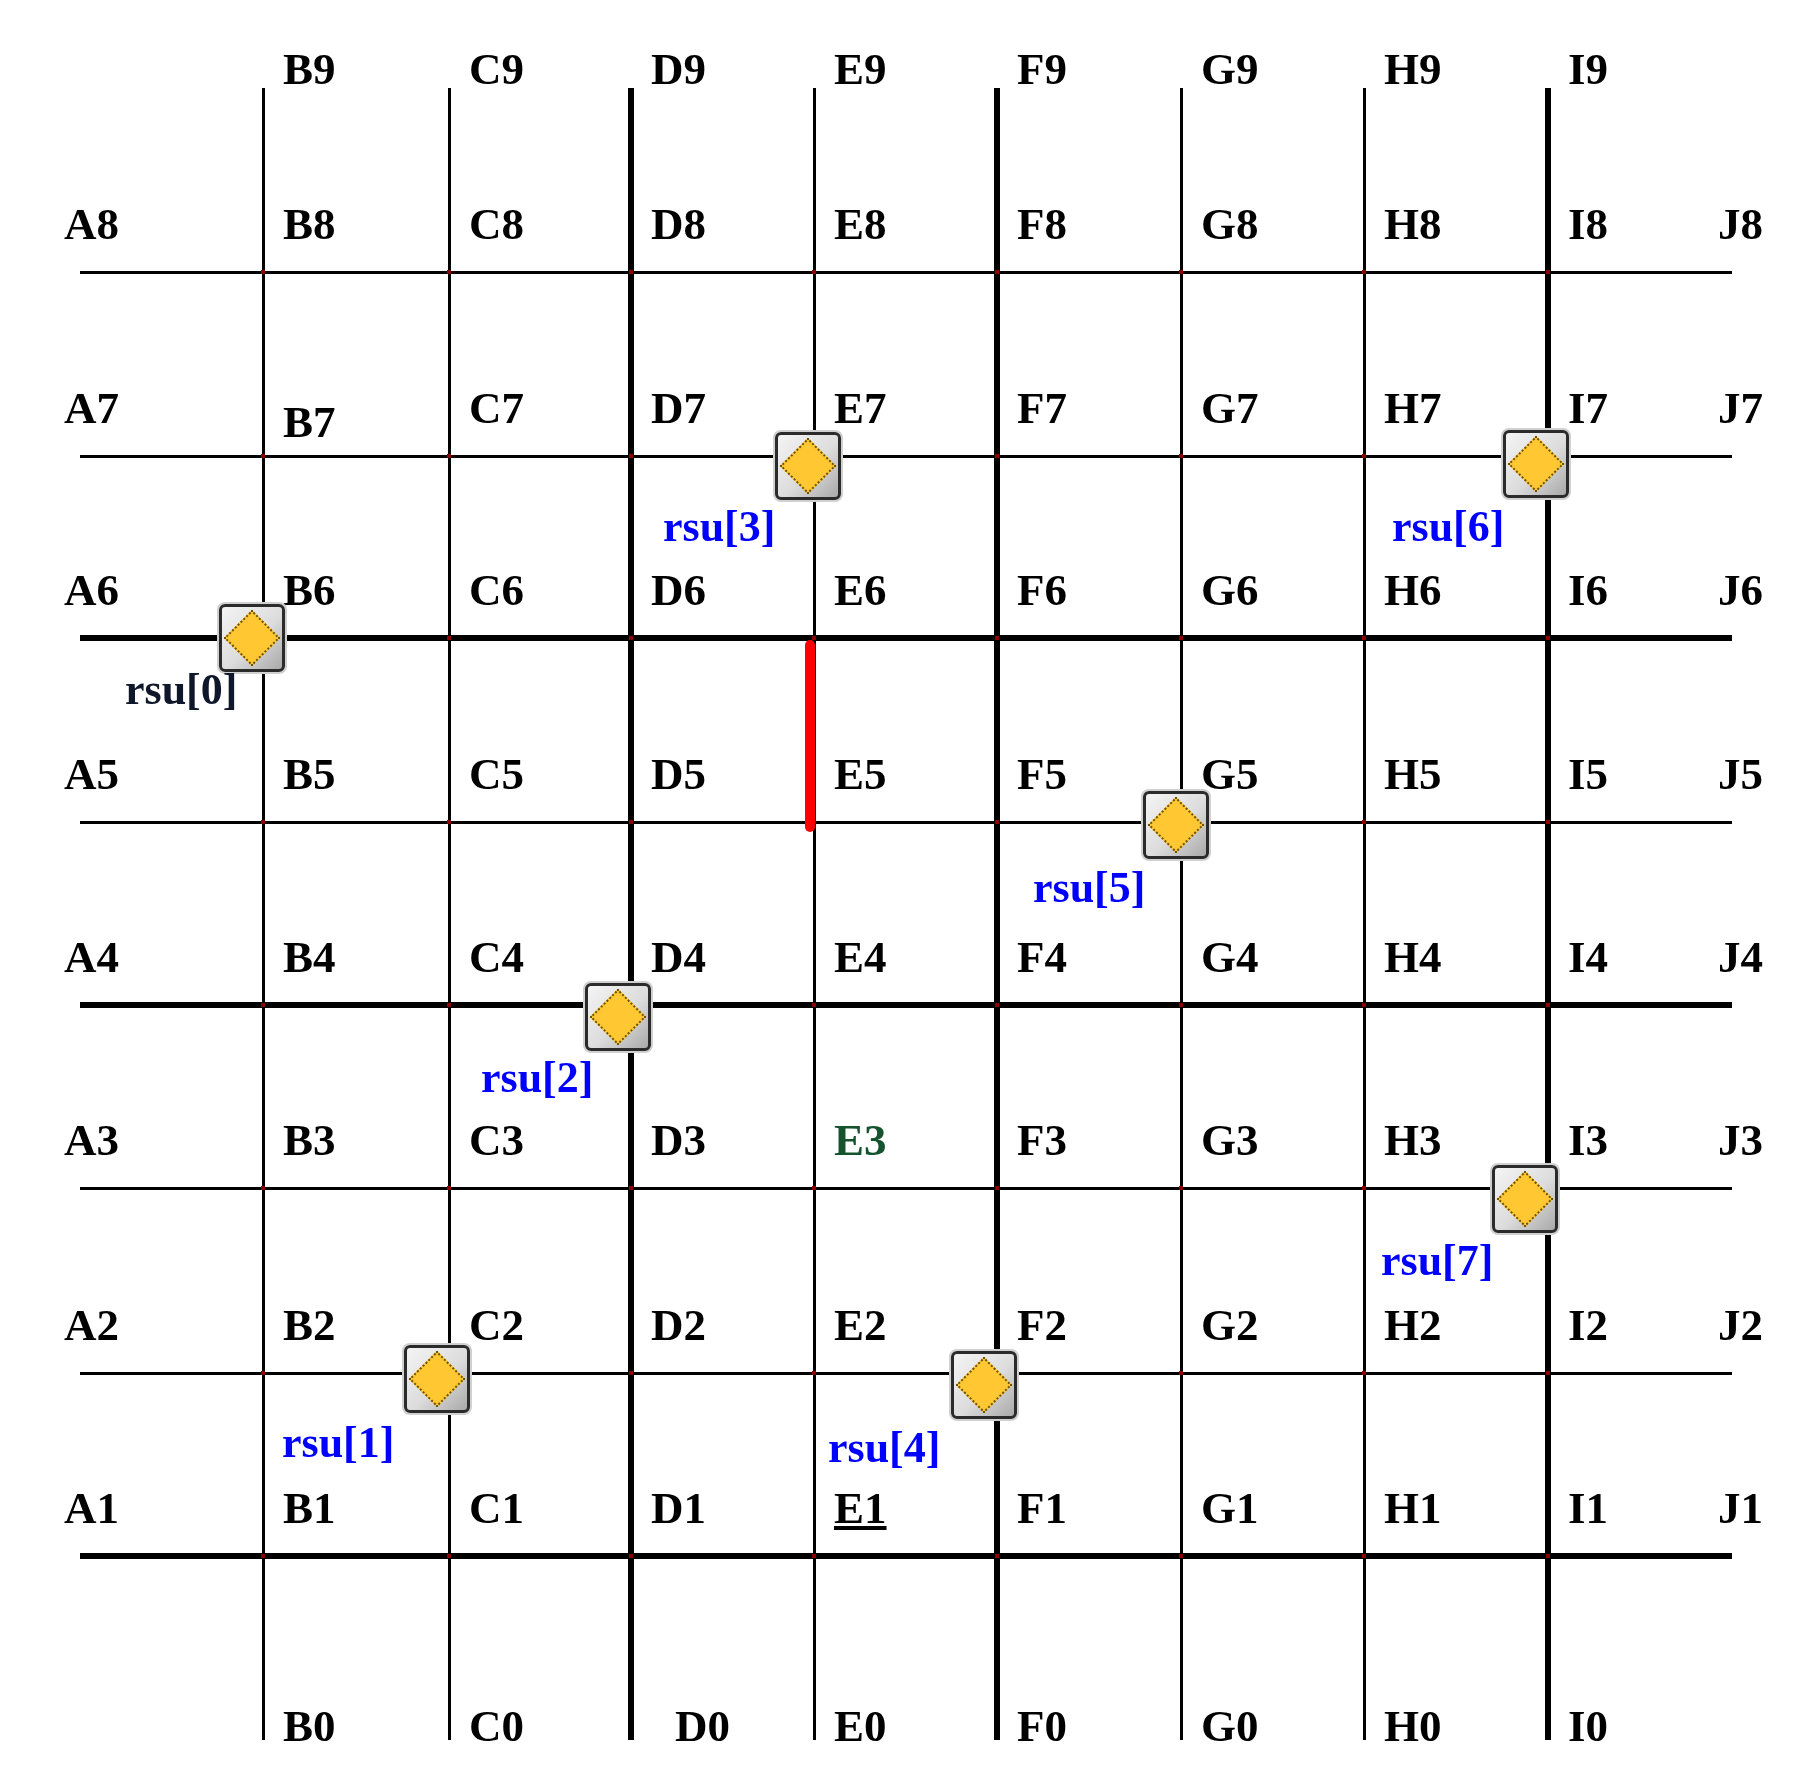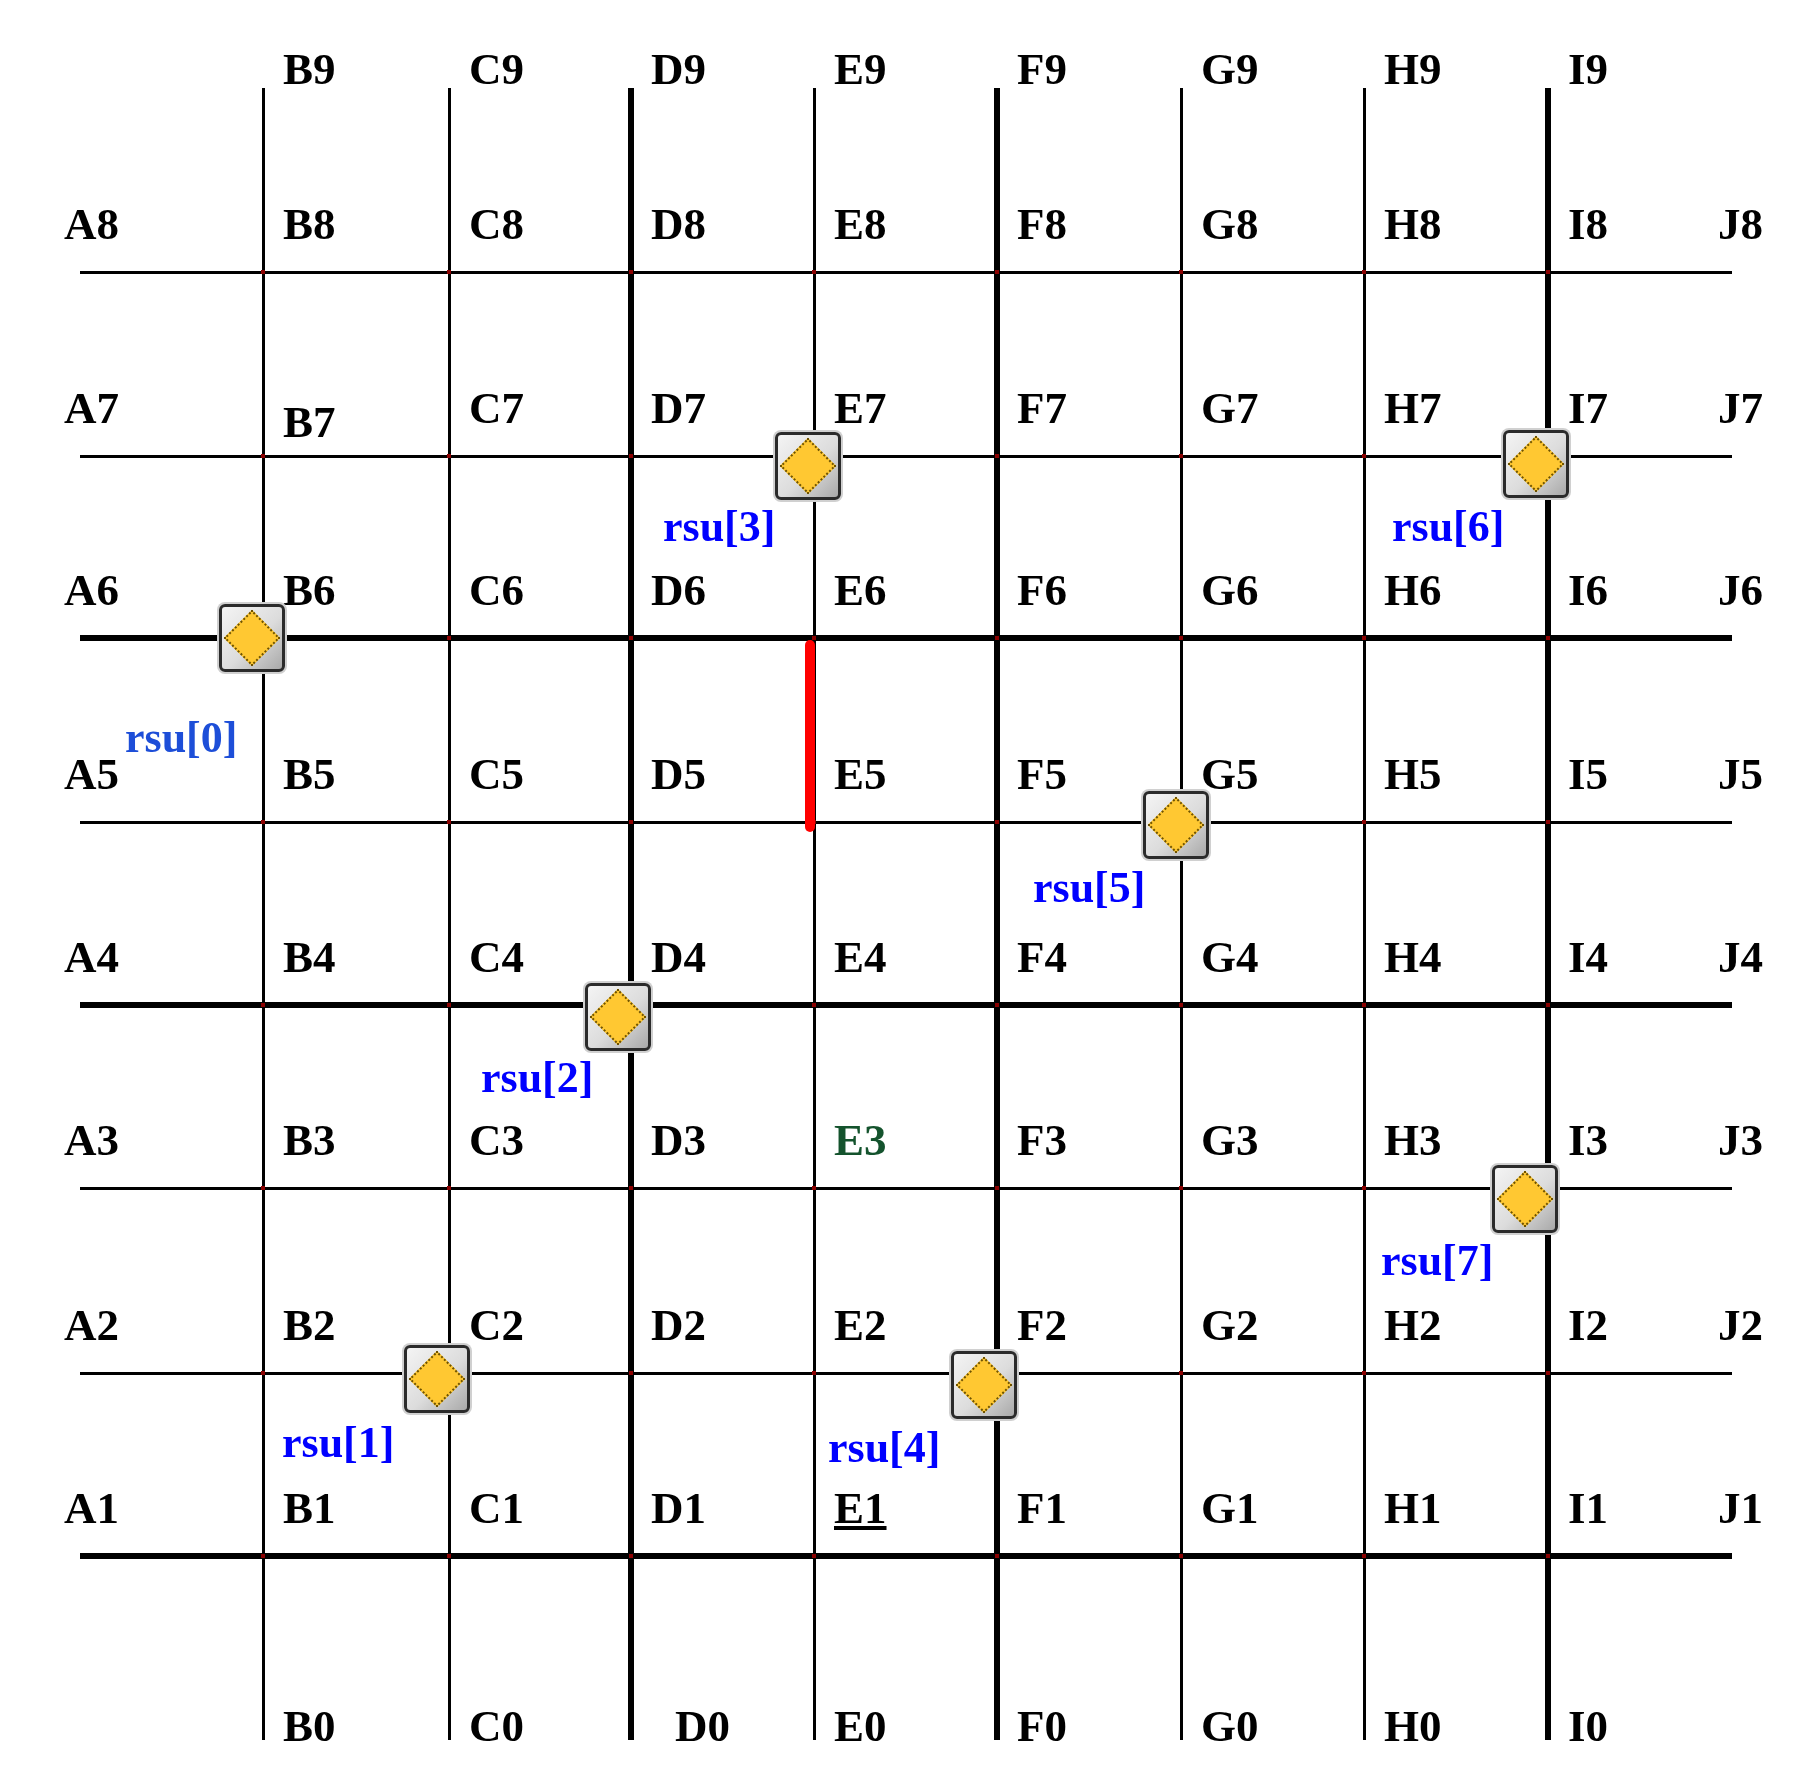--- a/index.html
+++ b/index.html
@@ -221,21 +221,21 @@
     <div class="cell-label" style="left: 469px; top: 1704px; color: rgb(0, 0, 0);">C0</div>
     <div class="cell-label" style="left: 651px; top: 1704px; color: rgb(0, 0, 0); margin-left: 24px;">D0</div>
     <div class="cell-label" style="left: 834px; top: 1704px; color: rgb(0, 0, 0);">E0</div>
     <div class="cell-label" style="left: 1017px; top: 1704px; color: rgb(0, 0, 0);">F0</div>
     <div class="cell-label" style="left: 1201px; top: 1704px; color: rgb(0, 0, 0);">G0</div>
     <div class="cell-label" style="left: 1384px; top: 1704px; color: rgb(0, 0, 0);">H0</div>
     <div class="cell-label" style="left: 1568px; top: 1704px; color: rgb(0, 0, 0);">I0</div>
     <div class="rsu-icon" style="left: 219px; top: 604px;">
       <div class="diamond" style="background: rgb(255, 200, 50);"></div>
     </div>
-    <div class="rsu-label" style="left: 125px; top: 716px; color: #1d4ed8; text-align: right;">rsu[0]</div>
+    <div class="rsu-label" style="left: 125px; top: 668px; color: #0f172a; text-align: right;">rsu[0]</div>
     <div class="rsu-icon" style="left: 404px; top: 1345px;">
       <div class="diamond" style="background: rgb(255, 200, 50);"></div>
     </div>
     <div class="rsu-label" style="left: 282px; top: 1421px; color: rgb(0, 0, 255);">rsu[1]</div>
     <div class="rsu-icon" style="left: 585px; top: 983px;">
       <div class="diamond" style="background: rgb(255, 200, 50);"></div>
     </div>
     <div class="rsu-label" style="left: 481px; top: 1056px; color: rgb(0, 0, 255);">rsu[2]</div>
     <div class="rsu-icon" style="left: 775px; top: 432px;">
       <div class="diamond" style="background: rgb(255, 200, 50);"></div>

